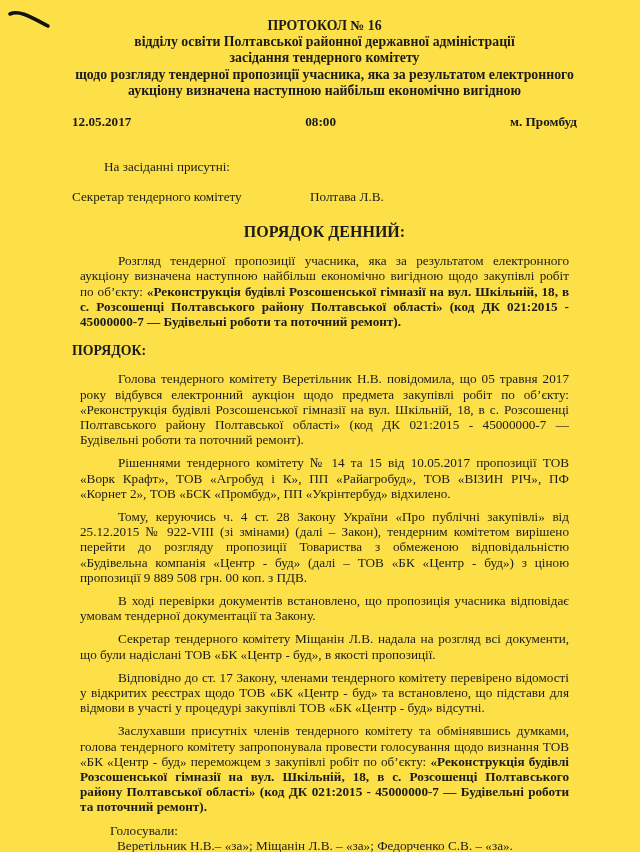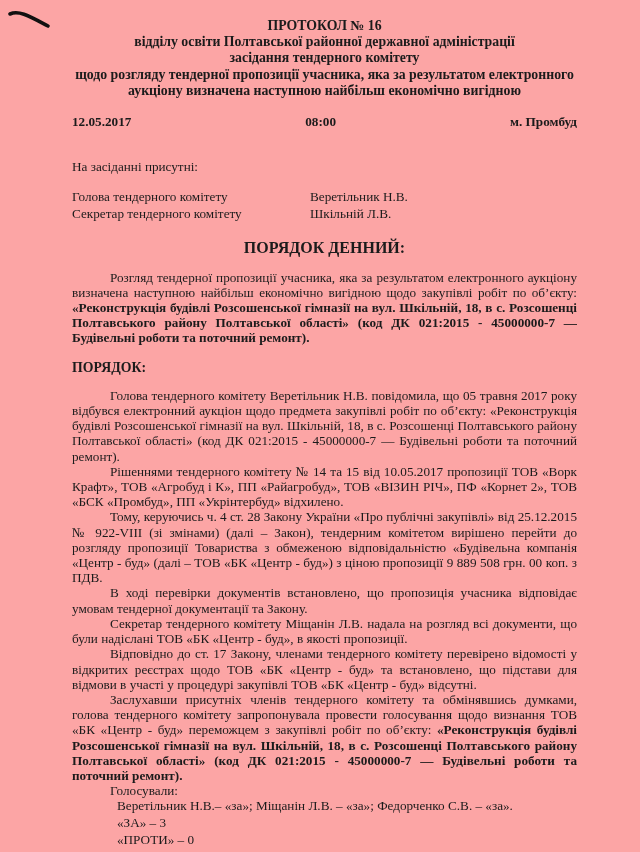--- a/index.html
+++ b/index.html
@@ -8,21 +8,21 @@
     width: 640px;
     height: 852px;
     overflow: hidden;
     background: #f6f6f4;
   }
   .page {
     position: relative;
     width: 640px;
     height: 852px;
     box-sizing: border-box;
-    background: #fca5a5;
+    background: #fde047;
     color: #1b1b1b;
     font-family: "Liberation Serif", "DejaVu Serif", serif;
     font-size: 13.2px;
     line-height: 15.2px;
     padding: 6px 63px 0 72px;
   }
   .pen-mark {
     position: absolute;
     top: 7px;
     left: 7px;
@@ -37,33 +37,33 @@
     line-height: 16.2px;
   }
   .date-row {
     display: flex;
     justify-content: space-between;
     align-items: flex-start;
     margin-top: 15px;
     font-weight: bold;
   }
   .date-row .mid { text-align: center; flex: 1; }
-  .present-heading { margin-top: 30px; }
+  .present-heading { margin-top: 30px; margin-left: 32px; }
   .attendees { margin-top: 15px; line-height: 16.5px; }
   .attendee-row { display: flex; }
   .attendee-role { width: 238px; flex: 0 0 238px; }
   .attendee-name { flex: 1; }
   .agenda-heading {
     margin-top: 18px;
     text-align: center;
     font-weight: bold;
     font-size: 16px;
   }
   .para {
-    margin: 0;
+    margin: 8px;
     text-align: justify;
     text-indent: 38px;
   }
   .para.first-gap { margin-top: 14px; }
   .heard-heading {
     margin-top: 14px;
     font-weight: bold;
     font-size: 13.8px;
   }
   .body-block { margin-top: 13px; }
@@ -91,26 +91,22 @@
   <div class="date-row">
     <span>12.05.2017</span>
     <span class="mid">08:00</span>
     <span>м. Промбуд</span>
   </div>
 
   <div class="present-heading">На засіданні присутні:</div>
 
   <div class="attendees">
     <div class="attendee-row">
-      <span class="attendee-role">Голова тендерного комітету</span>
-      <span class="attendee-name">Веретільник Н.В.</span>
-    </div>
-    <div class="attendee-row">
       <span class="attendee-role">Секретар тендерного комітету</span>
-      <span class="attendee-name">Шкільній Л.В.</span>
+      <span class="attendee-name">Полтава Л.В.</span>
     </div>
   </div>
 
   <div class="agenda-heading">ПОРЯДОК ДЕННИЙ:</div>
 
   <p class="para first-gap"><span>Розгляд тендерної пропозиції учасника, яка за результатом електронного аукціону визначена наступною найбільш економічно вигідною щодо закупівлі робіт по об’єкту: </span><span class="bold-span">«Реконструкція будівлі Розсошенської гімназії на вул. Шкільній, 18, в с. Розсошенці Полтавського району Полтавської області» (код ДК 021:2015 - 45000000-7 — Будівельні роботи та поточний ремонт).</span></p>
 
   <div class="heard-heading">ПОРЯДОК:</div>
 
   <div class="body-block">

